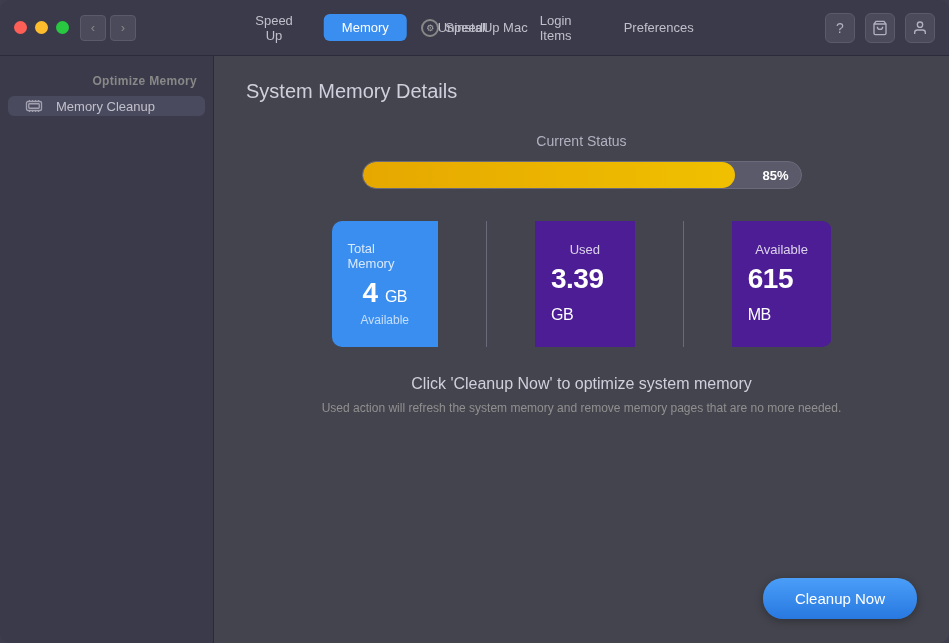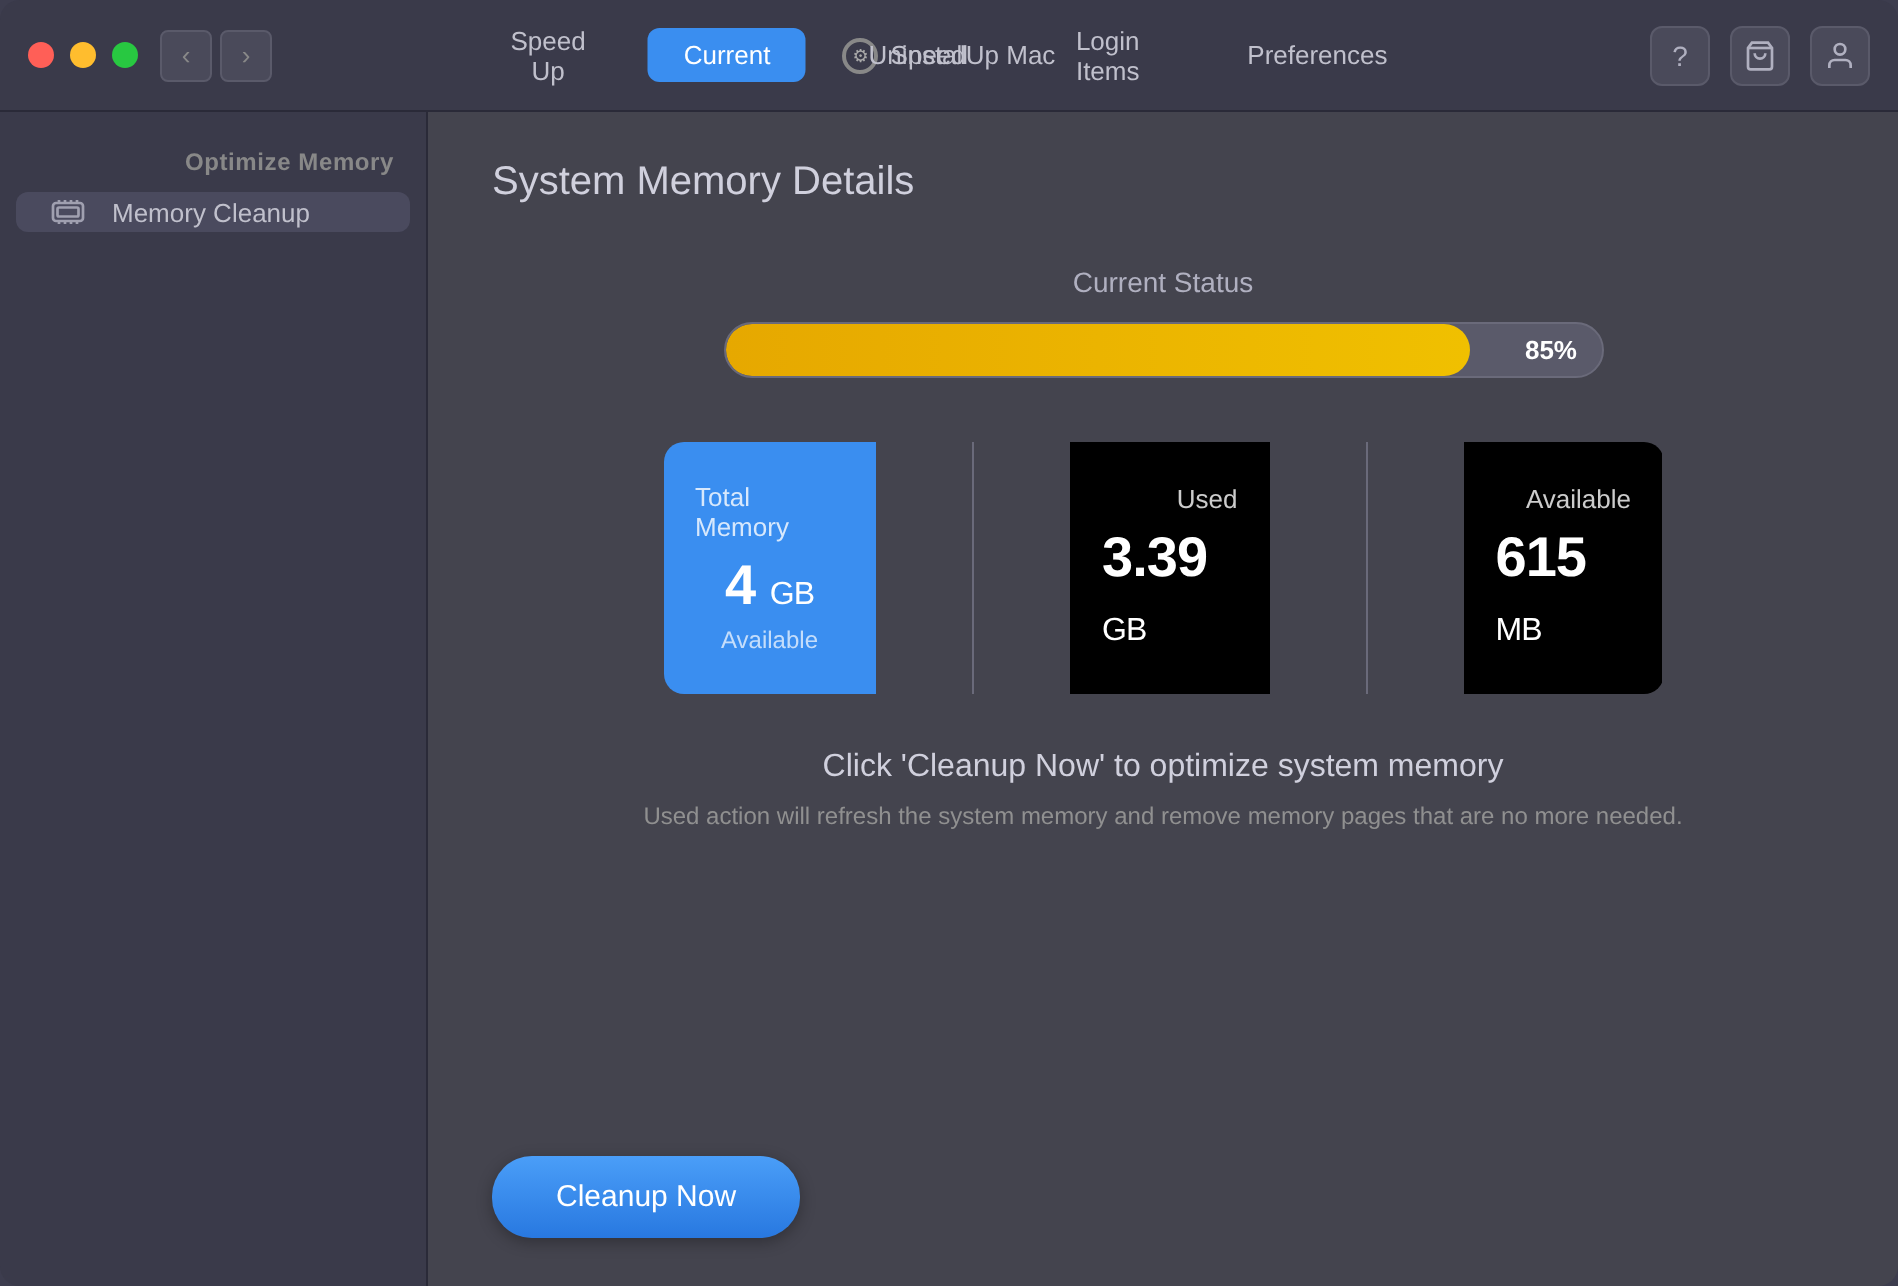--- a/index.html
+++ b/index.html
@@ -261,22 +261,21 @@
       padding: 20px 16px;
     }
 
     .stat-box.total {
       background: #3a8ef0;
       flex: 1.1;
     }
 
     .stat-box.used,
     .stat-box.available {
-      background: #000000;
-      align-items: flex-end;
+      background: #4c1d95;
     }
 
     .stat-divider {
       width: 1px;
       background: #6a6a7a;
       align-self: stretch;
     }
 
     .stat-label {
       font-size: 13px;
@@ -315,20 +314,21 @@
     }
 
     .info-sub {
       font-size: 12px;
       color: #909090;
     }
 
     
     .content-footer {
       display: flex;
+      justify-content: flex-end;
       padding-top: 16px;
     }
 
     .cleanup-btn {
       background: linear-gradient(to bottom, #4a9ef8, #2878e0);
       color: #fff;
       border: none;
       border-radius: 20px;
       padding: 12px 32px;
       font-size: 15px;
@@ -355,21 +355,21 @@
 
   <div class="app-title">
     <div class="app-icon">
       <span>⚙</span>
     </div>
     <span>SpeedUp Mac</span>
   </div>
 
   <nav class="nav-tabs">
     <button class="nav-tab">Speed Up</button>
-    <button class="nav-tab active">Current</button>
+    <button class="nav-tab active">Memory</button>
     <button class="nav-tab">Uninstall</button>
     <button class="nav-tab">Login Items</button>
     <button class="nav-tab">Preferences</button>
   </nav>
 
   <div class="titlebar-actions">
     <div class="icon-btn">?</div>
     <div class="icon-btn">
       <svg width="16" height="16" viewBox="0 0 24 24" fill="none" stroke="currentColor" stroke-width="2">
         <path d="M6 2L3 6v14a2 2 0 002 2h14a2 2 0 002-2V6l-3-4z"></path>

